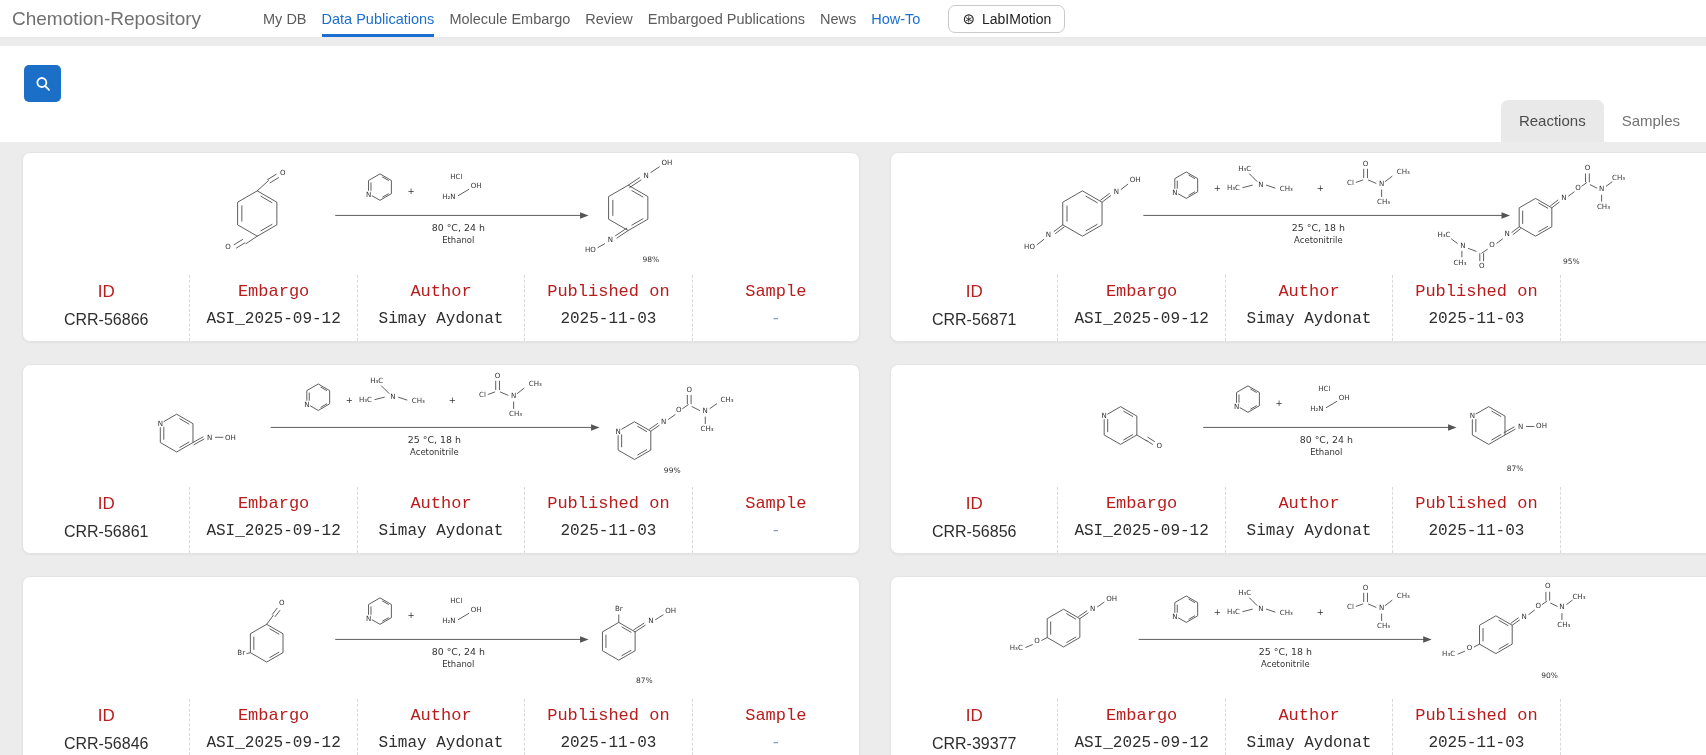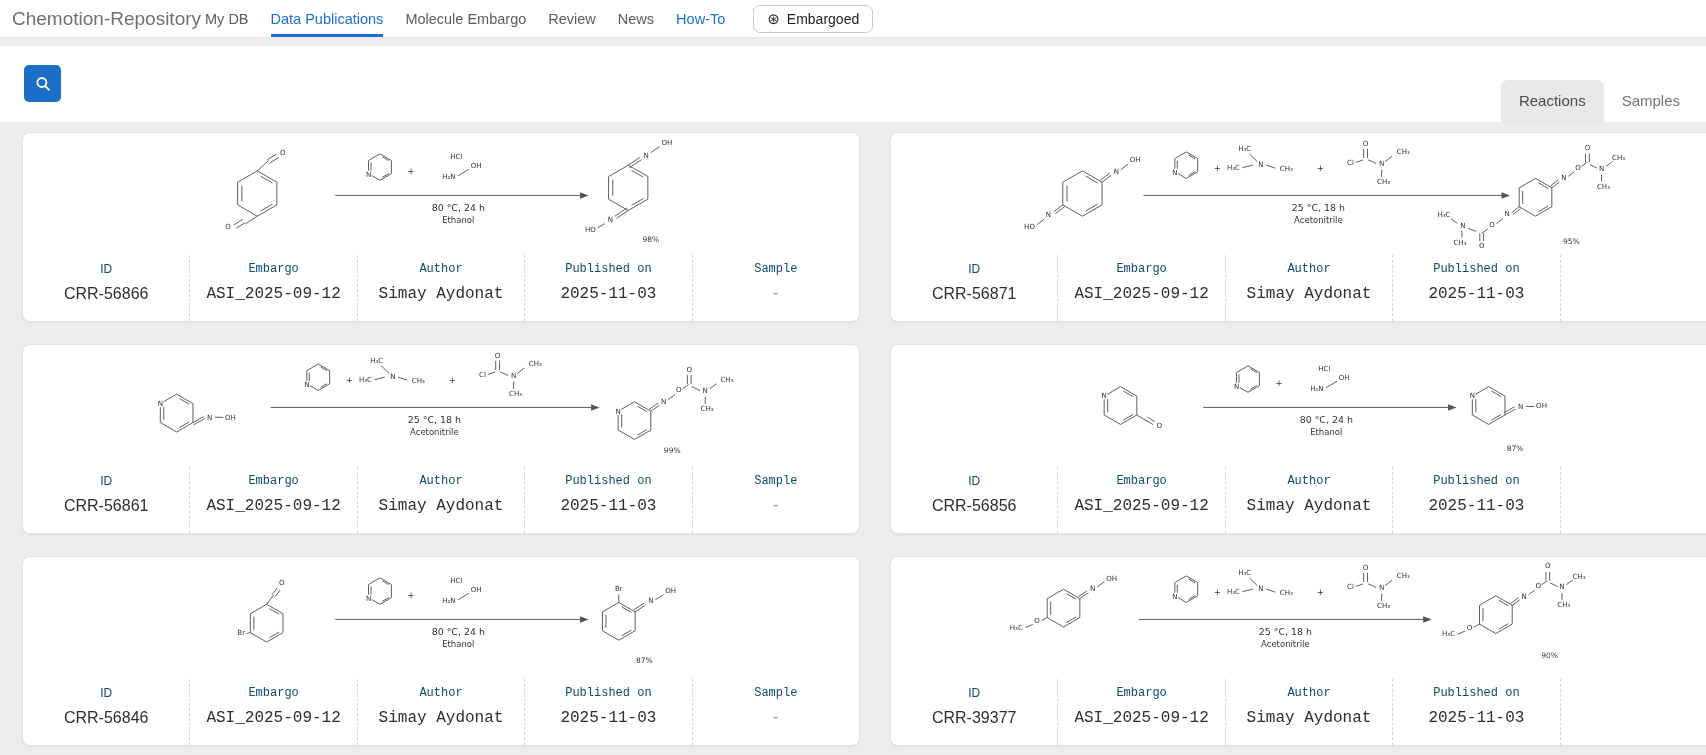--- a/index.html
+++ b/index.html
@@ -2,53 +2,53 @@
 <html><head>
 <meta charset="utf-8">
 <style>
   * { margin:0; padding:0; box-sizing:border-box; }
   html,body { width:1706px; height:755px; overflow:hidden; background:#ececec;
               font-family:"Liberation Sans", sans-serif; }
 
   
   .navbar { height:38px; background:#fff; display:flex; align-items:center;
             padding:0 12px; border-bottom:1px solid #e9e9e9; }
-  .brand { font-size:19px; color:#707070; margin-right:4px; white-space:nowrap; cursor:pointer; }
-  .nav-links { display:flex; align-items:flex-end; gap:22px; height:100%; }
+  .brand { font-size:19px; color:#707070; margin-right:18px; white-space:nowrap; cursor:pointer; }
+  .nav-links { display:flex; align-items:flex-end; gap:15px; height:100%;margin-left:44px; }
   .nav-link { font-size:14.5px; color:#5c5c5c; cursor:pointer; height:100%;
               display:flex; align-items:center; border-bottom:3px solid transparent; padding-top:3px; }
   .nav-link.active { color:#1a6fd0; font-weight:normal; border-bottom-color:#1a6fd0; }
   .nav-link.hl { color:#1a6fd0; font-weight:normal; }
   .labimotion-btn { margin-left:28px; display:flex; align-items:center; gap:7px;
                     background:#fff; border:1px solid #c9c9c9; border-radius:7px;
                     padding:5px 13px; font-size:14px; color:#222; cursor:pointer; }
   .labimotion-btn .ic { font-size:15px; line-height:1; color:#222; }
 
   
-  .toolbar { margin-top:8px; height:76px; background:#fff; position:relative; }
+  .toolbar { margin-top:8px; height:96px; background:#fff; position:relative; }
   .search-btn { position:absolute; left:24px; top:19px; width:37px; height:37px;
                 background:#1b6fc7; border:none; border-radius:5px; cursor:pointer;
                 display:flex; align-items:center; justify-content:center; }
   .tabs { position:absolute; right:8px; bottom:0; display:flex; }
   .tab { padding:12px 18px 13px; font-size:15px; color:#737373; cursor:pointer;
          border-radius:7px 7px 0 0; }
   .tab.active { background:#e9e9e9; color:#4c4c4c; }
 
   
   .grid { margin:10px 0 0 22px; display:grid; grid-template-columns:838px 838px;
           column-gap:30px; row-gap:22px; width:1728px; }
   .card { background:#fff; height:190px; border:1px solid #e4e4e4; border-radius:8px;
           box-shadow:0 1px 2px rgba(0,0,0,.05); overflow:hidden; display:flex;
           flex-direction:column; cursor:pointer; }
   .scheme { height:122px; display:flex; align-items:center; justify-content:center; }
   .scheme svg { height:118px; }
   .ctable { flex:1; display:flex; }
   .col { flex:1; text-align:center; padding-top:7px; }
   .col + .col { border-left:1px dashed #d9d9d9;font-family:Liberation Mono, monospace; }
-  .col .h { font-size:12px; color:#0c4a6e; margin-bottom:9px; }
+  .col .h { font-size:17px; color:#b91c1c; margin-bottom:9px; }
   .col .v { font-size:16px; color:#2e2e2e; }
   .col .v.dash { color:#8ca0b3; }
 
   
   .scheme line { stroke:#555; stroke-width:1; fill:none; stroke-linecap:round; }
   .scheme text { font-family:"DejaVu Sans", sans-serif; text-anchor:middle; fill:#333; }
   .at  { font-size:7.5px; }
   .hal { paint-order:stroke; stroke:#fff; stroke-width:2.5px; }
   .pl  { font-size:9px; }
   .cn1 { font-size:10px; fill:#1d1d1d; }
@@ -82,26 +82,27 @@
   </defs>
 </svg>
 
 <div class="navbar">
   <div class="brand">Chemotion-Repository</div>
   <div class="nav-links">
     <div class="nav-link">My DB</div>
     <div class="nav-link active">Data Publications</div>
     <div class="nav-link">Molecule Embargo</div>
     <div class="nav-link">Review</div>
+    <div class="nav-link">Embargoed Publications</div>
     <div class="nav-link">News</div>
     <div class="nav-link hl">How-To</div>
   </div>
   <button class="labimotion-btn">
     <span class="ic">⊛</span>
-    <span>Embargoed</span>
+    <span>LabIMotion</span>
   </button>
 </div>
 
 <div class="toolbar">
   <button class="search-btn">
     <svg width="18" height="18" viewBox="0 0 24 24">
       <circle cx="10.5" cy="10" r="6" fill="none" stroke="#fff" stroke-width="2.4"></circle>
       <line x1="15" y1="14.8" x2="20" y2="19.8" stroke="#fff" stroke-width="2.4" stroke-linecap="round"></line>
     </svg>
   </button>

